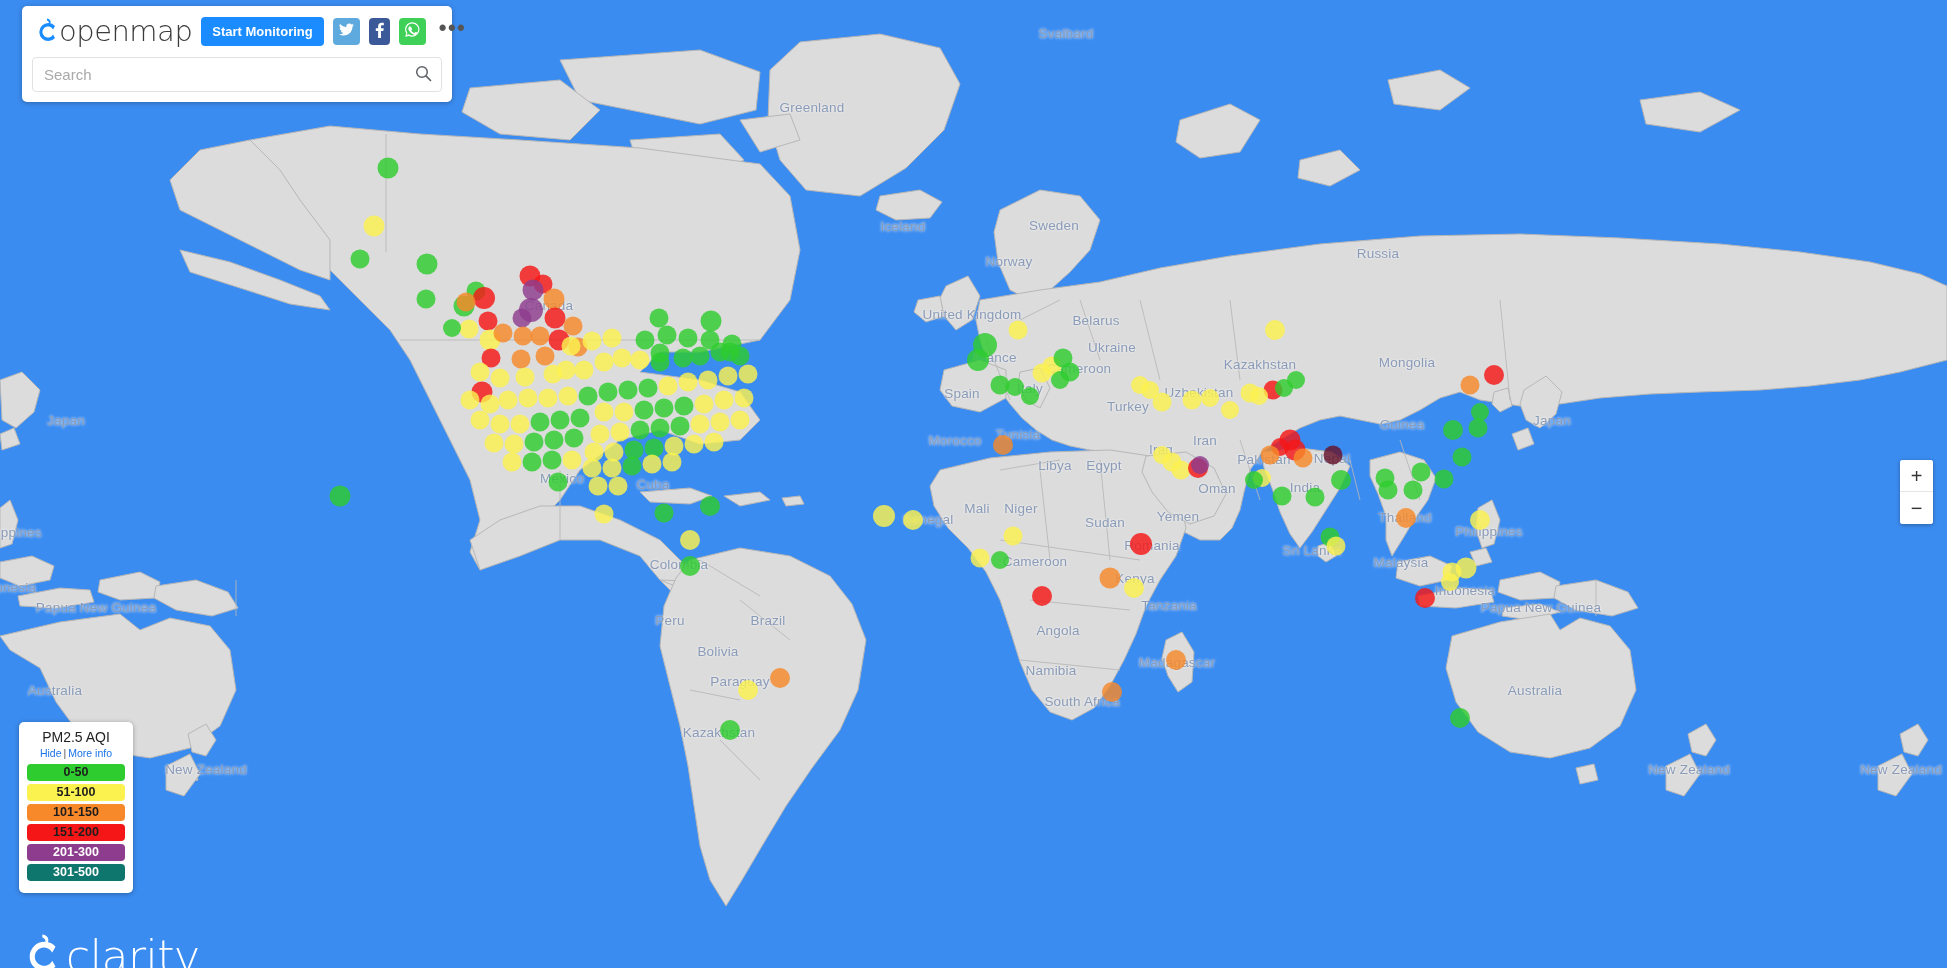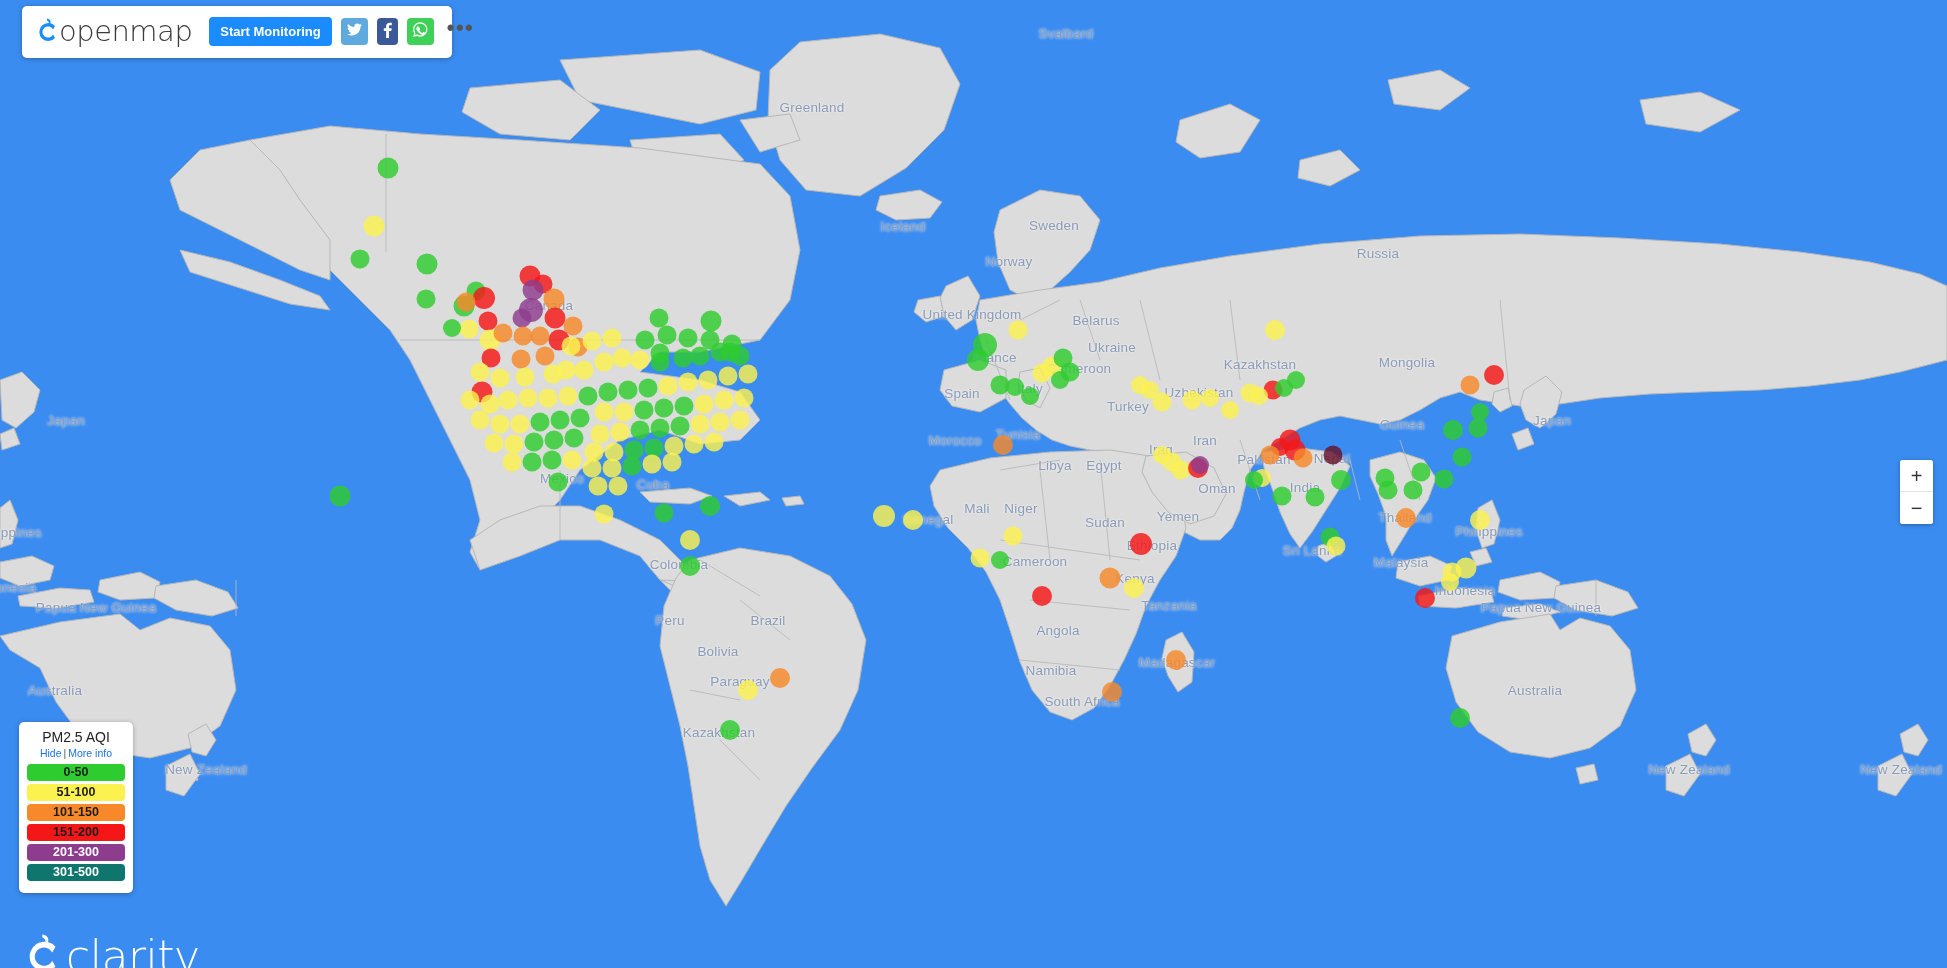--- a/index.html
+++ b/index.html
@@ -44,21 +44,21 @@
   .logo-c{position:relative;width:24px;height:28px;}
   .logo-c svg{position:absolute;left:0;top:0;}
   .logo-txt{
     font-size:29px;color:#3b3b3b;letter-spacing:-.5px;
     font-family:"DejaVu Sans","Liberation Sans",sans-serif;font-weight:300;
     line-height:1;margin-left:-1px;
   }
   .btn-start{
     background:#1a8cff;color:#fff;border:none;border-radius:4px;
     font-size:13px;font-weight:bold;padding:7px 11px;cursor:pointer;
-    font-family:"Liberation Sans",sans-serif;white-space:nowrap;margin-left:8px;
+    font-family:"Liberation Sans",sans-serif;white-space:nowrap;
   }
   .sbtn{
     width:27px;height:27px;border-radius:4px;border:none;cursor:pointer;
     display:flex;align-items:center;justify-content:center;
   }
   .sbtn.tw{background:#5ea9dd;}
   .sbtn.fb{background:#3b5998;}
   .sbtn.wa{background:#3fd058;}
   .dots{
     color:#555;font-size:22px;letter-spacing:1.5px;line-height:1;
@@ -289,21 +289,21 @@
       <div class="lbl" style="left: 1199px; top: 392px; color: rgb(138, 155, 184);">Uzbekistan</div>
       <div class="lbl" style="left: 1407px; top: 362px; color: rgb(138, 155, 184);">Mongolia</div>
       <div class="lbl" style="left: 1402px; top: 424px; color: rgb(138, 155, 184);">Guinea</div>
       <div class="lbl" style="left: 1552px; top: 420px; color: rgb(138, 155, 184);">Japan</div>
       <div class="lbl" style="left: 1264px; top: 459px; color: rgb(138, 155, 184);">Pakistan</div>
       <div class="lbl" style="left: 1332px; top: 458px; color: rgb(138, 155, 184);">Nepal</div>
       <div class="lbl" style="left: 1305px; top: 487px; color: rgb(138, 155, 184);">India</div>
       <div class="lbl" style="left: 1217px; top: 488px; color: rgb(138, 155, 184);">Oman</div>
       <div class="lbl" style="left: 1178px; top: 516px; color: rgb(138, 155, 184);">Yemen</div>
       <div class="lbl" style="left: 1105px; top: 522px; color: rgb(138, 155, 184);">Sudan</div>
-      <div class="lbl" style="left: 1152px; top: 545px; color: rgb(138, 155, 184);">Ethiopia</div>
+      <div class="lbl" style="left: 1152px; top: 545px; color: rgb(138, 155, 184);">Romania</div>
       <div class="lbl" style="left: 1135px; top: 578px; color: rgb(138, 155, 184);">Kenya</div>
       <div class="lbl" style="left: 1169px; top: 605px; color: rgb(138, 155, 184);">Tanzania</div>
       <div class="lbl" style="left: 1058px; top: 630px; color: rgb(138, 155, 184);">Angola</div>
       <div class="lbl" style="left: 1051px; top: 670px; color: rgb(138, 155, 184);">Namibia</div>
       <div class="lbl" style="left: 1082px; top: 701px; color: rgb(138, 155, 184);">South Africa</div>
       <div class="lbl" style="left: 1177px; top: 662px; color: rgb(138, 155, 184);">Madagascar</div>
       <div class="lbl" style="left: 1312px; top: 550px; color: rgb(138, 155, 184);">Sri Lanka</div>
       <div class="lbl" style="left: 1405px; top: 517px; color: rgb(138, 155, 184);">Thailand</div>
       <div class="lbl" style="left: 1401px; top: 562px; color: rgb(138, 155, 184);">Malaysia</div>
       <div class="lbl" style="left: 1489px; top: 531px; color: rgb(138, 155, 184);">Philippines</div>
@@ -569,20 +569,29 @@
       <span>
         <svg width="17" height="17" viewBox="0 0 18 18">
             <path fill="#fff" d="M9 1.2A7.7 7.7 0 0 0 2.4 13L1.3 16.8l3.9-1A7.7 7.7 0 1 0 9 1.2zm0 1.4A6.3 6.3 0 1 1 5.6 14.3l-.3-.2-2.3.6.6-2.2-.2-.3A6.3 6.3 0 0 1 9 2.6zm-2.8 3c-.2 0-.5.1-.7.4-.3.3-.9.9-.9 2.1s.9 2.4 1 2.6c.1.2 1.7 2.7 4.2 3.7 2 .8 2.4.6 2.9.6s1.4-.6 1.6-1.2c.2-.6.2-1.1.1-1.2l-.6-.3-1.4-.7c-.2-.1-.4-.1-.5.1l-.7.9c-.1.2-.3.2-.5.1a5.9 5.9 0 0 1-1.7-1.1 6.4 6.4 0 0 1-1.2-1.5c-.1-.2 0-.3.1-.4l.4-.5.2-.4c.1-.1 0-.3 0-.4l-.7-1.6c-.2-.4-.4-.4-.5-.4z"></path>
           </svg>
       </span>
     </button>
 
     <span class="dots">•••</span>
   </div>
 
+  <div class="searchwrap">
+    <input type="text" placeholder="Search" style="">
+    <span class="sicon">
+      <svg width="17" height="17" viewBox="0 0 18 18">
+        <circle cx="7.4" cy="7.4" r="5.6" fill="none" stroke="#5f6368" stroke-width="1.6"></circle>
+        <line x1="11.6" y1="11.6" x2="16.4" y2="16.4" stroke="#5f6368" stroke-width="1.8" stroke-linecap="round"></line>
+      </svg>
+    </span>
+  </div>
 </div>
 
 <div id="zoomctl">
   <button>+</button>
   <button>−</button>
 </div>
 
 <div id="legend">
   <div class="lg-title">PM2.5 AQI</div>
   <div class="lg-links">

